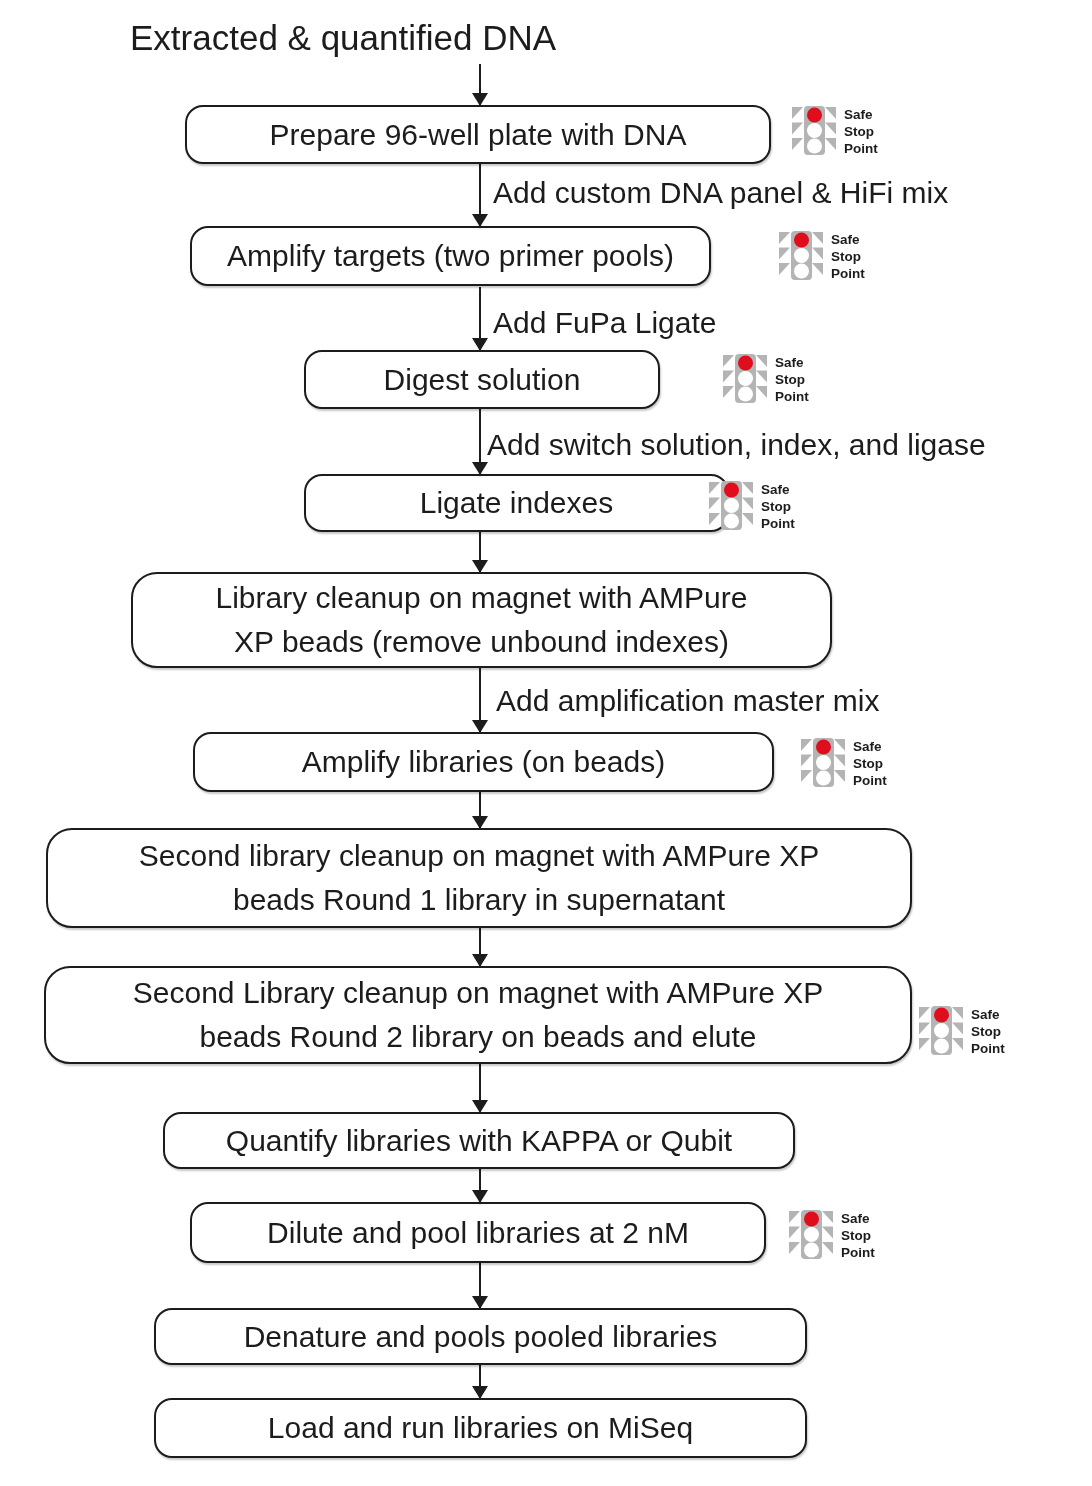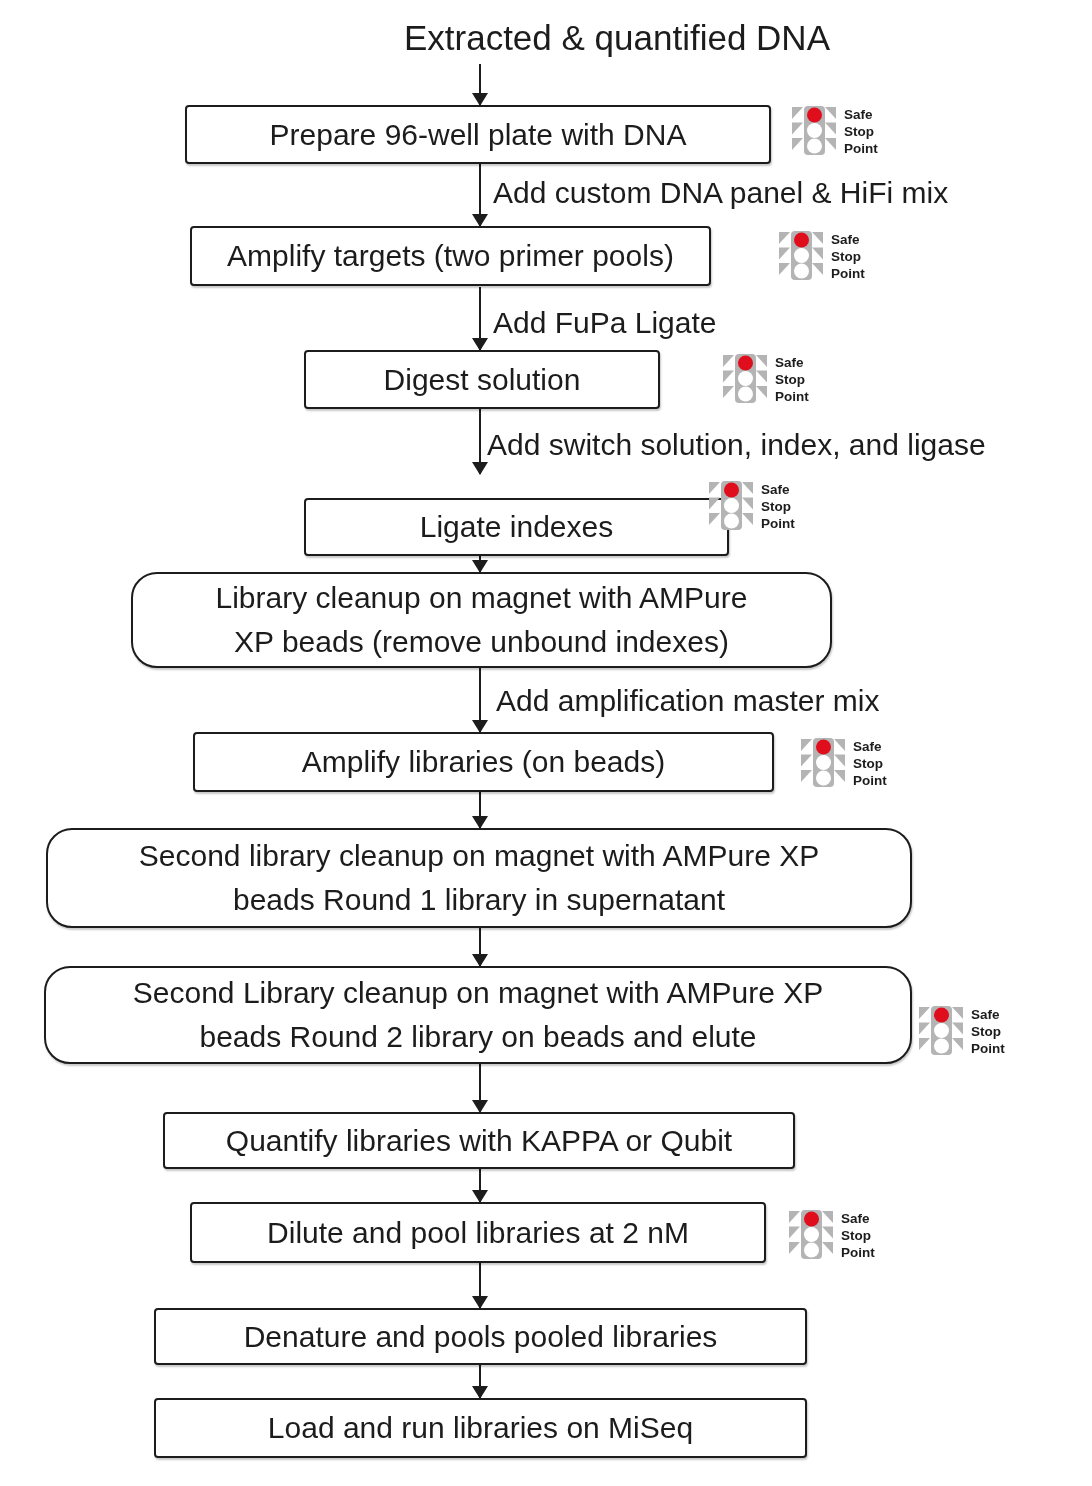--- a/index.html
+++ b/index.html
@@ -4,25 +4,25 @@
 <style>
   :root { --ink:#1c1c1c; --red:#e00d1d; --gray:#b4b4b4; }
   html,body { margin:0; padding:0; background:#ffffff; }
   #canvas {
     position:relative; width:1092px; height:1486px; background:#ffffff;
     font-family:"Liberation Sans", sans-serif; color:var(--ink);
     overflow:hidden;
   }
   .flow-title {
     position:absolute; left:130px; top:18px; width:700px;
-    text-align:right; font-size:35px; letter-spacing:0;
+    text-align:left; font-size:35px; letter-spacing:0;
   }
   .box {
     position:absolute; box-sizing:border-box;
-    border:2.5px solid var(--ink); border-radius:4px; background:#fff;
+    border:2.5px solid var(--ink); border-radius:18px; background:#fff;
     display:flex; flex-direction:column; align-items:center; justify-content:center;
     font-size:30px; text-align:center; line-height:44px;
     box-shadow:1px 2px 2px rgba(0,0,0,0.22);
   }
   .box.big { border-radius:26px; }
   .box span { display:block; white-space:nowrap; }
   .arrow { position:absolute; left:479px; width:2px; background:var(--ink); }
   .arrow::after {
     content:""; position:absolute; bottom:-1px; left:50%;
     transform:translateX(-50%);
@@ -66,21 +66,21 @@
 
   <div class="box" style="left:185px;top:105px;width:586px;height:59px">
     <span>Prepare 96-well plate with DNA</span>
   </div>
   <div class="box" style="left:190px;top:226px;width:521px;height:60px">
     <span>Amplify targets (two primer pools)</span>
   </div>
   <div class="box" style="left:304px;top:350px;width:356px;height:59px">
     <span>Digest solution</span>
   </div>
-  <div class="box" style="left:304px;top:498px;width:425px;height:58px">
+  <div class="box" style="left:304px;top:474px;width:425px;height:58px">
     <span>Ligate indexes</span>
   </div>
   <div class="box big" style="left:131px;top:572px;width:701px;height:96px">
     <span>Library cleanup on magnet with AMPure</span>
     <span>XP beads (remove unbound indexes)</span>
   </div>
   <div class="box" style="left:193px;top:732px;width:581px;height:60px">
     <span>Amplify libraries (on beads)</span>
   </div>
   <div class="box big" style="left:46px;top:828px;width:866px;height:100px">

